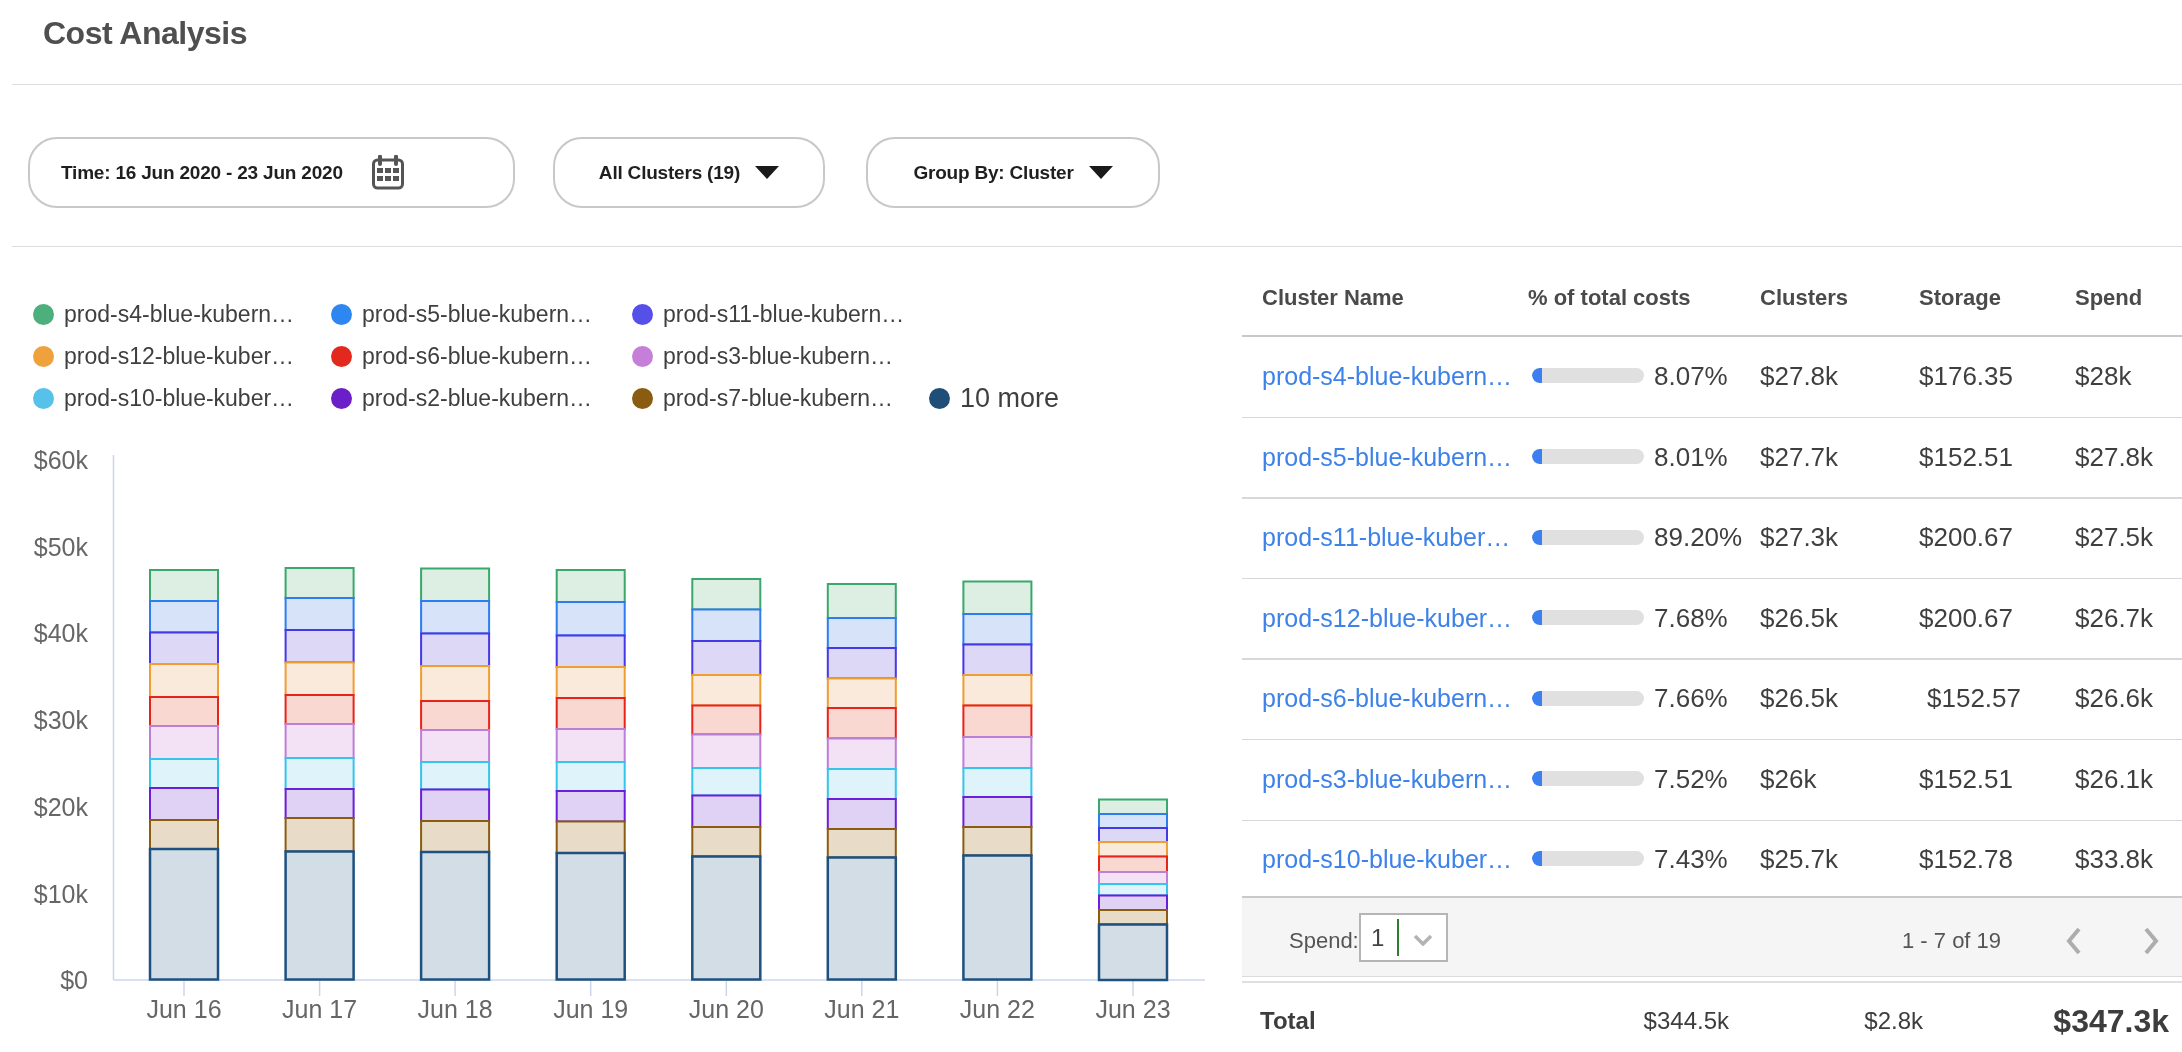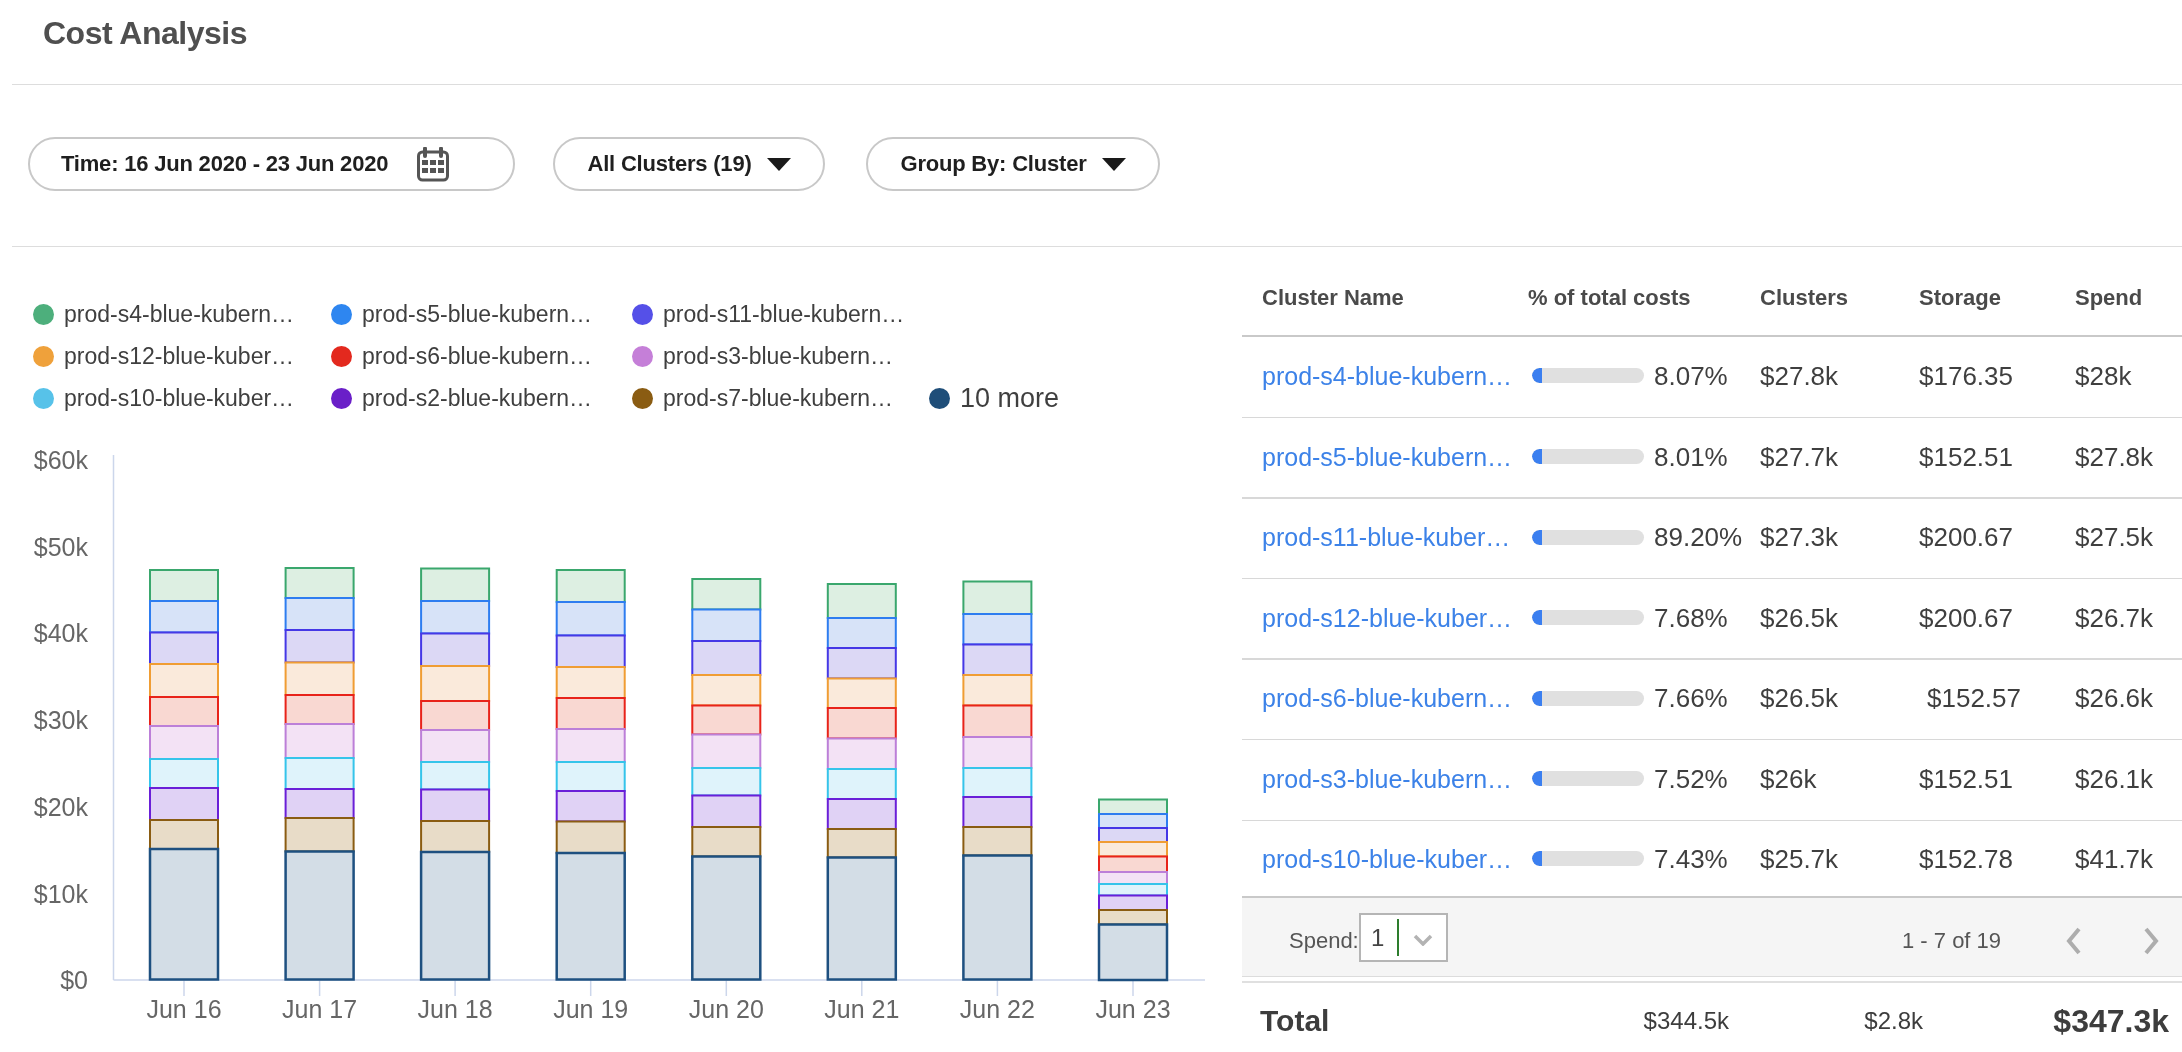--- a/index.html
+++ b/index.html
@@ -1,36 +1,36 @@
 <!DOCTYPE html>
 <html><head>
 <meta charset="utf-8">
 <style>
 * { margin:0; padding:0; box-sizing:border-box; }
 html,body { width:2182px; height:1052px; background:#ffffff; font-family:"Liberation Sans", sans-serif; position:relative; overflow:hidden; }
 .abs { position:absolute; }
 #title { left:43px; top:15px; font-size:32px; font-weight:bold; color:#4f4f4f; letter-spacing:-0.5px; }
 .hdiv { position:absolute; left:12px; right:0; height:1px; background:#dddddd; }
-.pill { position:absolute; top:137px; height:54px; border:2px solid #c8c8c8; border-radius:29px; background:#fff; display:flex; align-items:center; justify-content:center; font-weight:bold; font-size:22px; letter-spacing:-0.2px; color:#1f1f1f; }
+.pill { position:absolute; top:137px; height:71px; border:2px solid #c8c8c8; border-radius:29px; background:#fff; display:flex; align-items:center; justify-content:center; font-weight:bold; font-size:19px; letter-spacing:-0.2px; color:#1f1f1f; }
 .caret { display:inline-block; width:0; height:0; border-left:12px solid transparent; border-right:12px solid transparent; border-top:13px solid #1a1a1a; margin-left:15px; }
 .ldot { position:absolute; width:21px; height:21px; border-radius:50%; }
 .ltxt { position:absolute; transform:translateY(-50%); font-size:23px; color:#3f3f3f; }
 .th { position:absolute; transform:translateY(-50%); font-size:22px; font-weight:bold; color:#4a4a4a; white-space:nowrap; }
 .td { position:absolute; transform:translateY(-50%); font-size:26px; color:#3f3f3f; white-space:nowrap; }
 .tlink { position:absolute; transform:translateY(-50%); font-size:25px; color:#3c82e8; white-space:nowrap; }
 .tline { position:absolute; left:1242px; right:0; height:1.5px; background:#d8d8d8; }
 .pbar { position:absolute; width:112px; height:15px; border-radius:8px; background:#e0e0e0; overflow:hidden; }
 .pfill { width:10px; height:15px; background:#3b7ff0; border-radius:8px 0 0 8px; }
 #pagband { position:absolute; left:1242px; right:0; top:896px; height:81px; background:#f5f5f5; border-top:2px solid #c9c9c9; border-bottom:1.5px solid #dcdcdc; }
 .pgtxt { position:absolute; transform:translateY(-50%); font-size:22px; color:#555555; }
 #pgsel { position:absolute; left:1359px; top:913px; width:89px; height:49px; background:#ffffff; border:2px solid #b5b5b5; }
 #pgsel .one { position:absolute; left:10px; top:50%; transform:translateY(-50%); font-size:24px; color:#444; }
 #pgsel .gline { position:absolute; left:36px; top:4px; bottom:4px; width:2px; background:#2d7d2d; }
 #totline { position:absolute; left:1242px; right:0; top:981px; height:1.5px; background:#e0e0e0; }
-.tot { position:absolute; transform:translateY(-50%); font-size:30px; font-weight:bold; color:#3d3d3d; white-space:nowrap; }
+.tot { position:absolute; transform:translateY(-50%); font-size:24px; font-weight:bold; color:#3d3d3d; white-space:nowrap; }
 </style>
 </head>
 <body>
 <div class="abs" id="title">Cost Analysis</div>
 <div class="hdiv" style="top:84px"></div>
 <div class="hdiv" style="top:246px"></div>
 
 <div class="pill" style="left:28px; width:487px; justify-content:flex-start; padding-left:31px;">Time: 16 Jun 2020 - 23 Jun 2020
 <svg width="32" height="35" viewBox="0 0 32 35" style="margin-left:29px">
 <rect x="1.5" y="5" width="29" height="28" rx="4" fill="none" stroke="#555555" stroke-width="3"></rect>
@@ -236,21 +236,21 @@
 <div class="td" style="left:1760px;top:778.5px">$26k</div>
 <div class="td" style="left:1919px;top:778.5px">$152.51</div>
 <div class="td" style="left:2075px;top:778.5px">$26.1k</div>
 <div class="tlink" style="left:1262px;top:858.5px">prod-s10-blue-kuber…</div>
 <div class="pbar" style="left:1532px;top:851.0px">
     <div class="pfill"></div>
   </div>
 <div class="td" style="left:1654px;top:858.5px">7.43%</div>
 <div class="td" style="left:1760px;top:858.5px">$25.7k</div>
 <div class="td" style="left:1919px;top:858.5px">$152.78</div>
-<div class="td" style="left:2075px;top:858.5px">$41.7k</div>
+<div class="td" style="left:2075px;top:858.5px">$33.8k</div>
 
 <div id="pagband"></div>
 <div class="pgtxt" style="left:1289px;top:941px">Spend:</div>
 <div id="pgsel">
     <span class="one">1</span>
     <span class="gline"></span>
 <svg width="20" height="12" viewBox="0 0 20 12" style="position:absolute;left:52px;top:19px">
       <path d="M2 2 L10 10 L18 2" fill="none" stroke="#b3b3b3" stroke-width="3.5"></path>
     </svg>
 </div>

